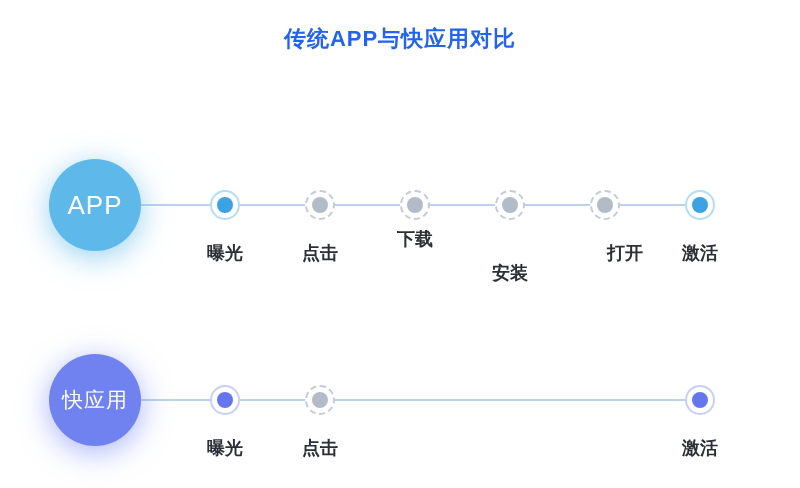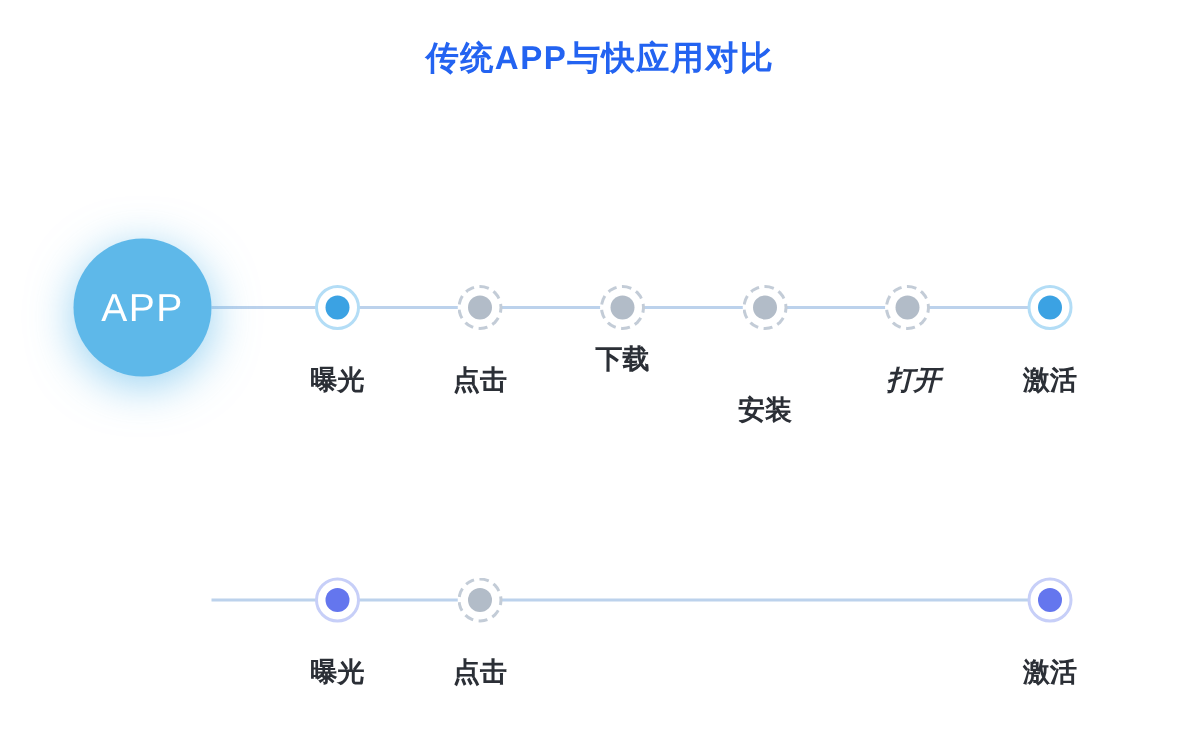--- a/index.html
+++ b/index.html
@@ -119,25 +119,28 @@
       <span class="dot"></span>
     </div>
   <div class="node active-blue" style="left:700px; top:205px;">
       <span class="dot"></span>
     </div>
 
   <div class="step-label" style="left:225px; top:241px;">曝光</div>
   <div class="step-label" style="left:320px; top:241px;">点击</div>
   <div class="step-label" style="left:415px; top:227px;">下载</div>
   <div class="step-label" style="left:510px; top:241px;margin-top:20px;">安装</div>
-  <div class="step-label" style="left:609px; top:241px;font-style:italic;">打开</div>
+  <div class="step-label" style="left:625px; top:241px;">打开</div>
   <div class="step-label" style="left:700px; top:241px;">激活</div>
 
   <div class="connector" style="left:141px; top:399px; width:559px;"></div>
 
+  <div class="bubble quick" style="left:95px; top:400px;">
+    <span>快应用</span>
+  </div>
 
   <div class="node active-purple" style="left:225px; top:400px;">
       <span class="dot"></span>
     </div>
   <div class="node inactive" style="left:320px; top:400px;">
       <span class="dot"></span>
     </div>
   <div class="node active-purple" style="left:700px; top:400px;">
       <span class="dot"></span>
     </div>

